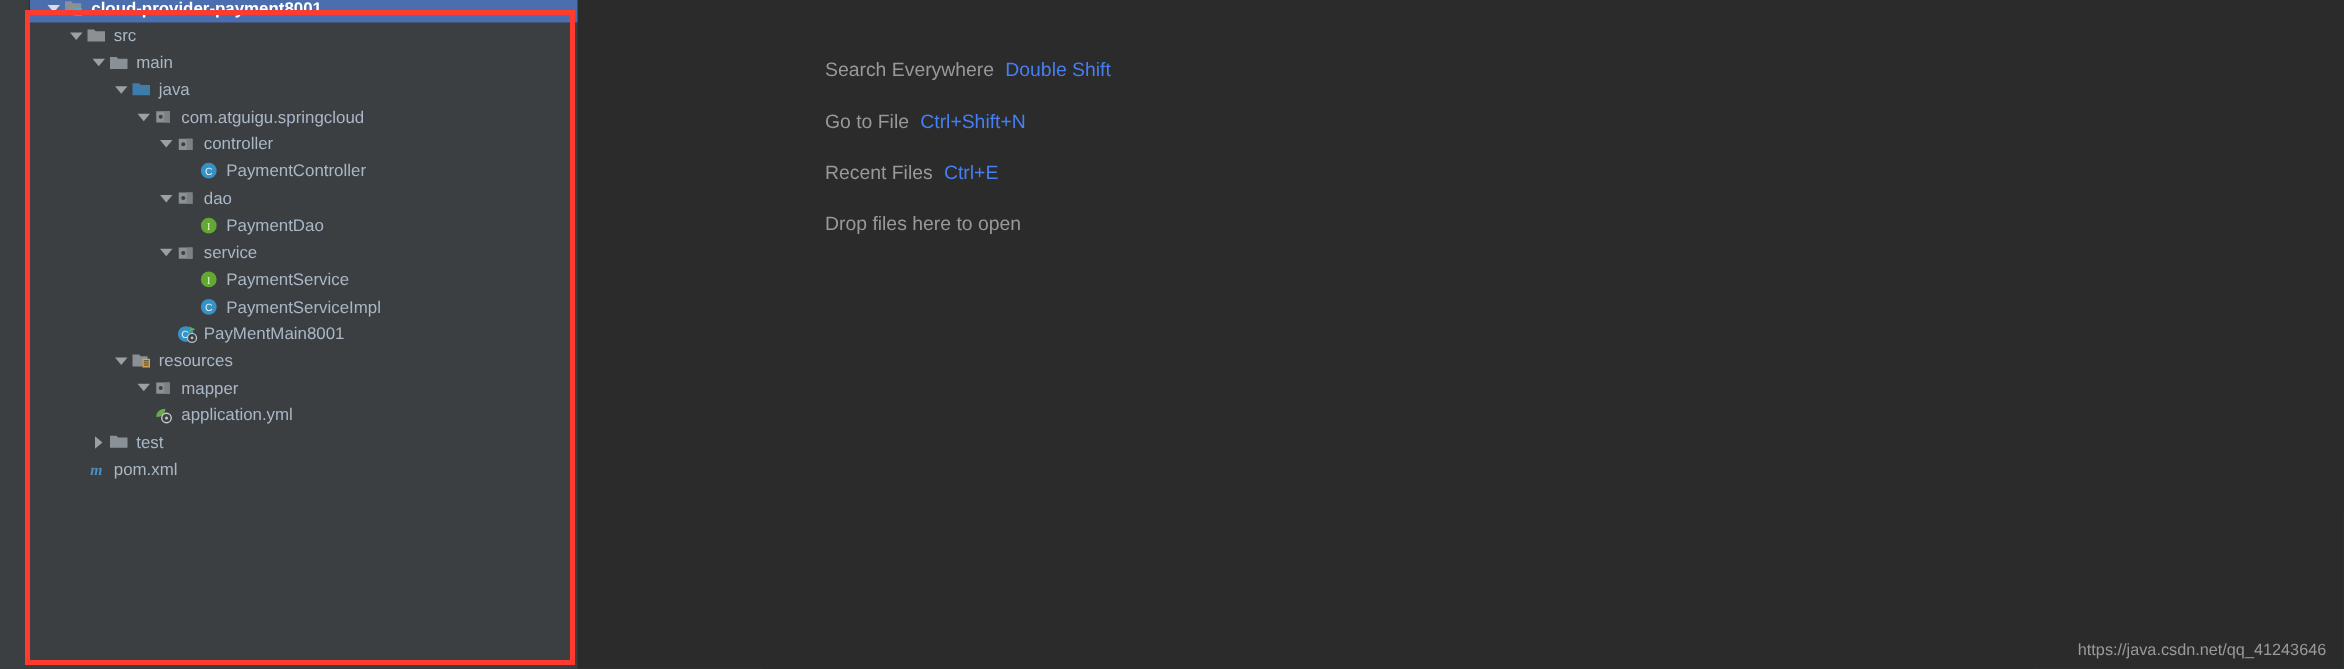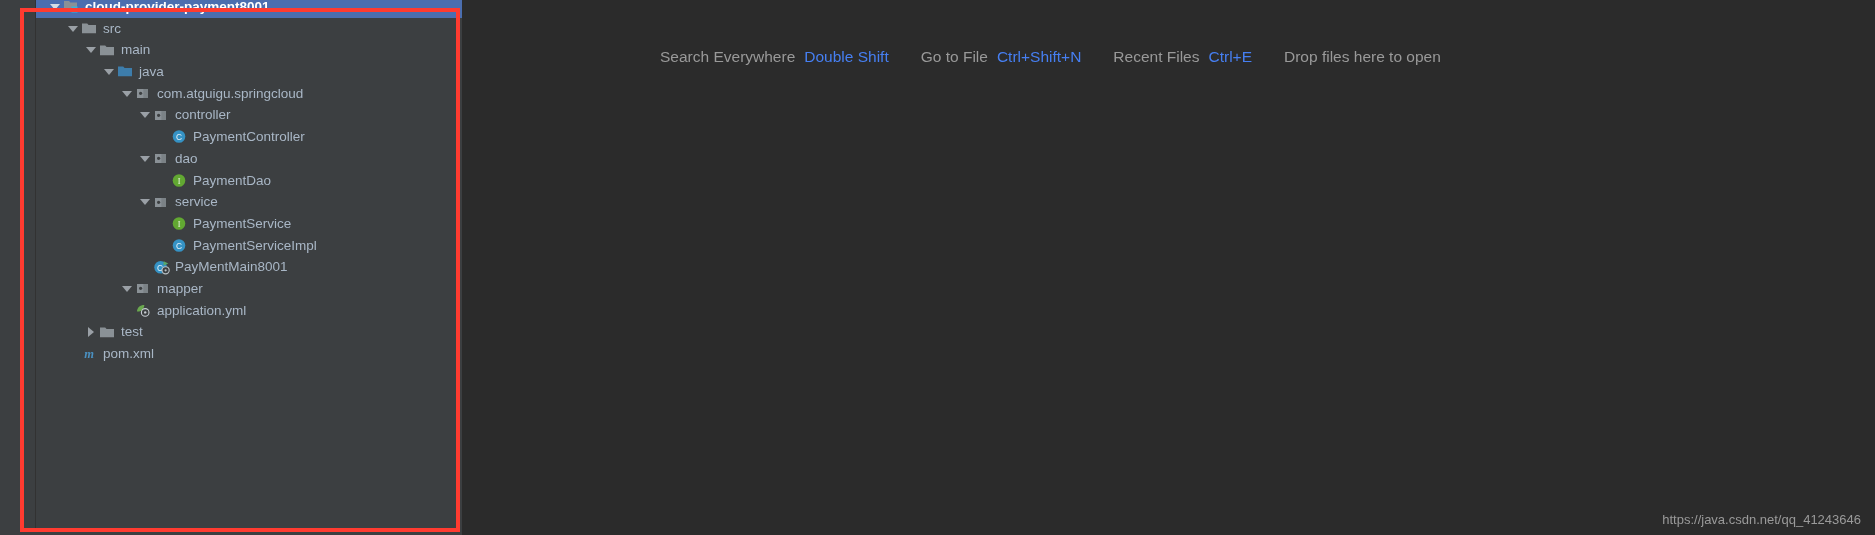--- a/index.html
+++ b/index.html
@@ -5,21 +5,21 @@
   * { margin:0; padding:0; box-sizing:border-box; }
   html,body { background:#3c3f41; }
   body {
     width:1875px; height:535px; position:relative; overflow:hidden;
     font-family:"Liberation Sans", sans-serif;
     color:#a9b7c6;
   }
 
   
   #project-panel {
-    position:absolute; left:16px; top:0; width:462px; height:529px;
+    position:absolute; left:4px; top:0; width:462px; height:529px;
     background:#3c3f41; overflow:hidden;
   }
   #tree-gutter {
     position:absolute; left:0; top:0; width:20px; height:535px;
     background:#3c3f41; border-right:1px solid #323232;
   }
   #tree-rows {
     position:absolute; left:20px; top:-4px; width:442px;
   }
   .tree-row {
@@ -56,21 +56,21 @@
     border:4px solid #ff3b30; pointer-events:none; z-index:50;
   }
 
   
   #editor-area {
     position:absolute; left:462px; top:0; right:0; bottom:0;
     background:#2b2b2b;
   }
   #hint-list {
     position:absolute; left:198px; top:36px;
-    display:flex; flex-direction:row;gap:32px;
+    display:flex; flex-direction:column;
   }
   .hint-row {
     height:41px; display:flex; align-items:center;
     font-size:15.5px; color:#8c8c8c; white-space:nowrap;
   }
   .hint-action { color:#999999; }
   .hint-key { color:#467ff2; margin-left:9px; }
 
   #watermark {
     position:absolute; right:14px; bottom:8px;
@@ -224,20 +224,34 @@
             <circle cx="7.6" cy="7.2" r="6.3" fill="#3592c4"></circle>
             <text x="7.0" y="10.6" font-size="8.4" font-family="Liberation Sans, sans-serif" fill="#e8f3fa" text-anchor="middle">C</text>
             <path d="M10.6 1.2 L15.4 3.4 L10.6 5.6 Z" fill="#59a869"></path>
             <circle cx="12.6" cy="10.3" r="3.6" fill="#3c3f41" stroke="#b9c0c4" stroke-width="1.1"></circle>
             <circle cx="12.6" cy="10.3" r="1.1" fill="#b9c0c4"></circle>
           </svg>
         </span>
         <span class="label">PayMentMain8001</span>
       </div>
       <div class="tree-row">
+        <span class="indent" style="width: 65px;"></span>
+        <span class="twisty open"></span>
+        <span class="ico">
+          <svg width="17" height="15" viewBox="0 0 17 15">
+            <path d="M1 2.5h5.2L7.6 4H13v8.2H1z" fill="#8a9196"></path>
+            <rect x="9" y="6" width="6" height="7" fill="#d8a349"></rect>
+            <rect x="10" y="7.2" width="4" height="0.9" fill="#4a4a4a"></rect>
+            <rect x="10" y="8.9" width="4" height="0.9" fill="#4a4a4a"></rect>
+            <rect x="10" y="10.6" width="4" height="0.9" fill="#4a4a4a"></rect>
+          </svg>
+        </span>
+        <span class="label">resources</span>
+      </div>
+      <div class="tree-row">
         <span class="indent" style="width: 83px;"></span>
         <span class="twisty open"></span>
         <span class="ico">
           <svg width="17" height="15" viewBox="0 0 17 15">
             <path d="M2 3h11v9H2z" fill="#8a9196"></path>
             <circle cx="5.6" cy="7.3" r="1.6" fill="#3c3f41"></circle>
             <rect x="8.4" y="3" width="4.6" height="9" fill="#7b8286"></rect>
           </svg>
         </span>
         <span class="label">mapper</span>

